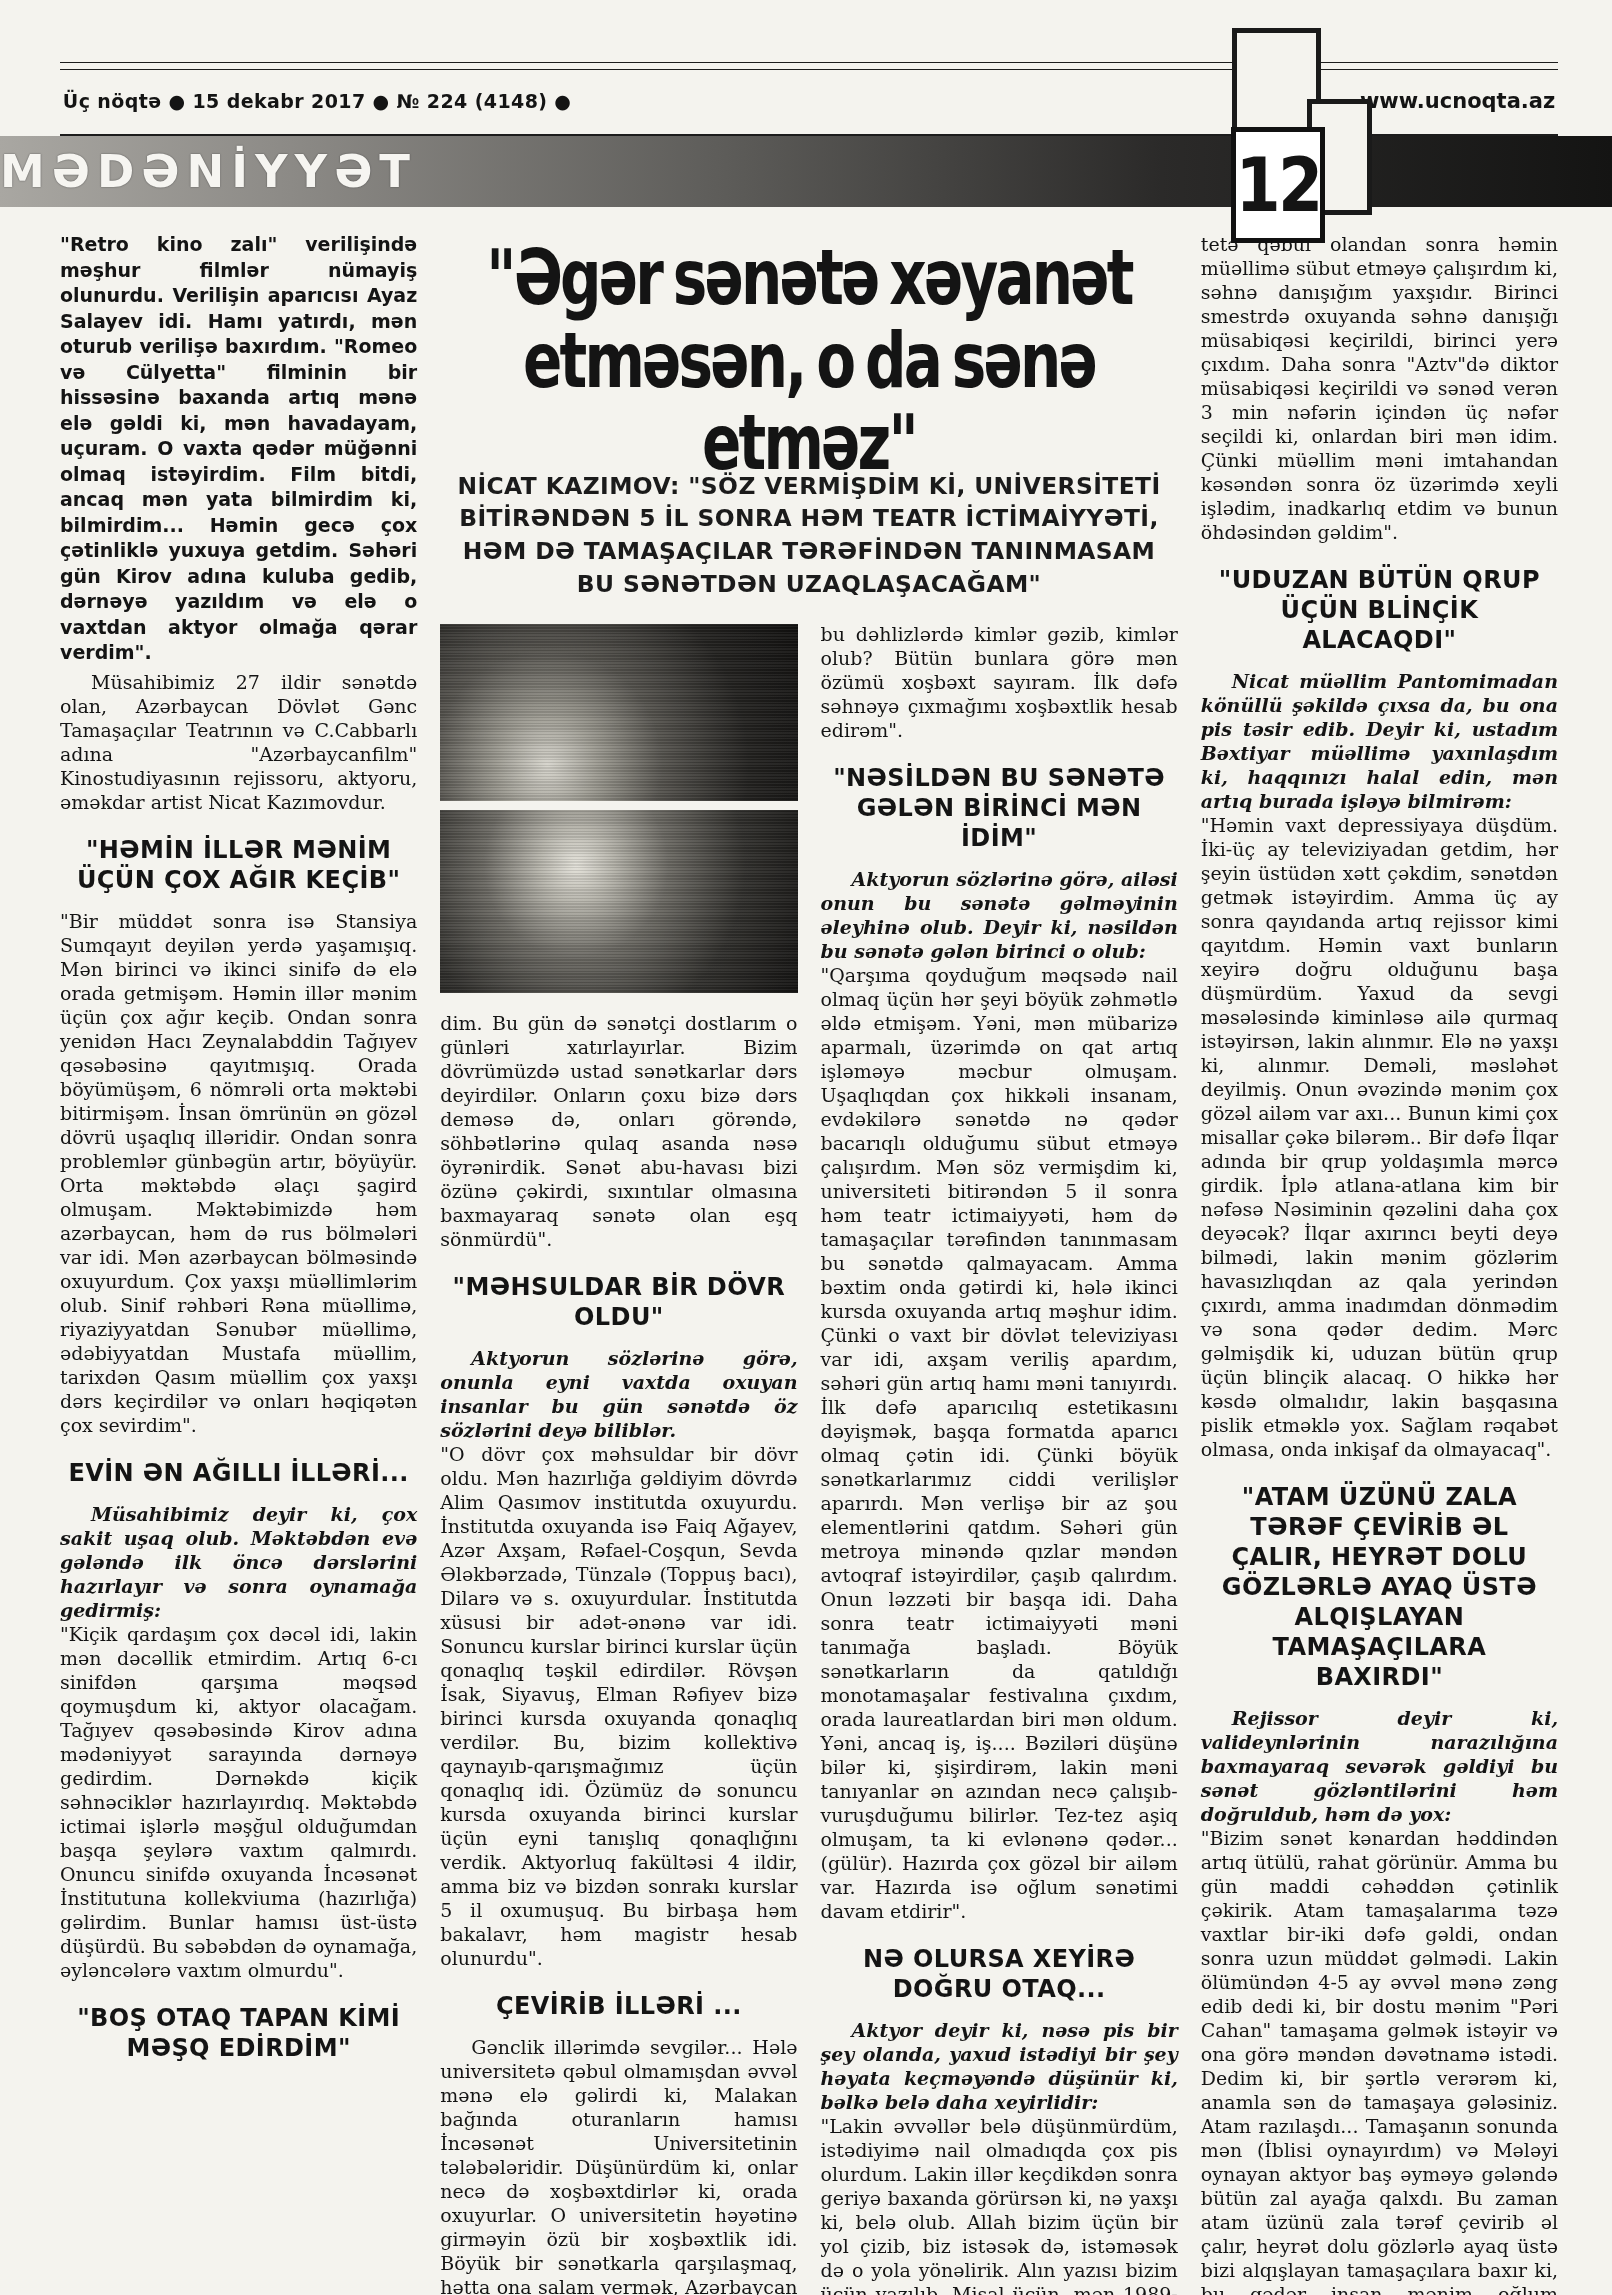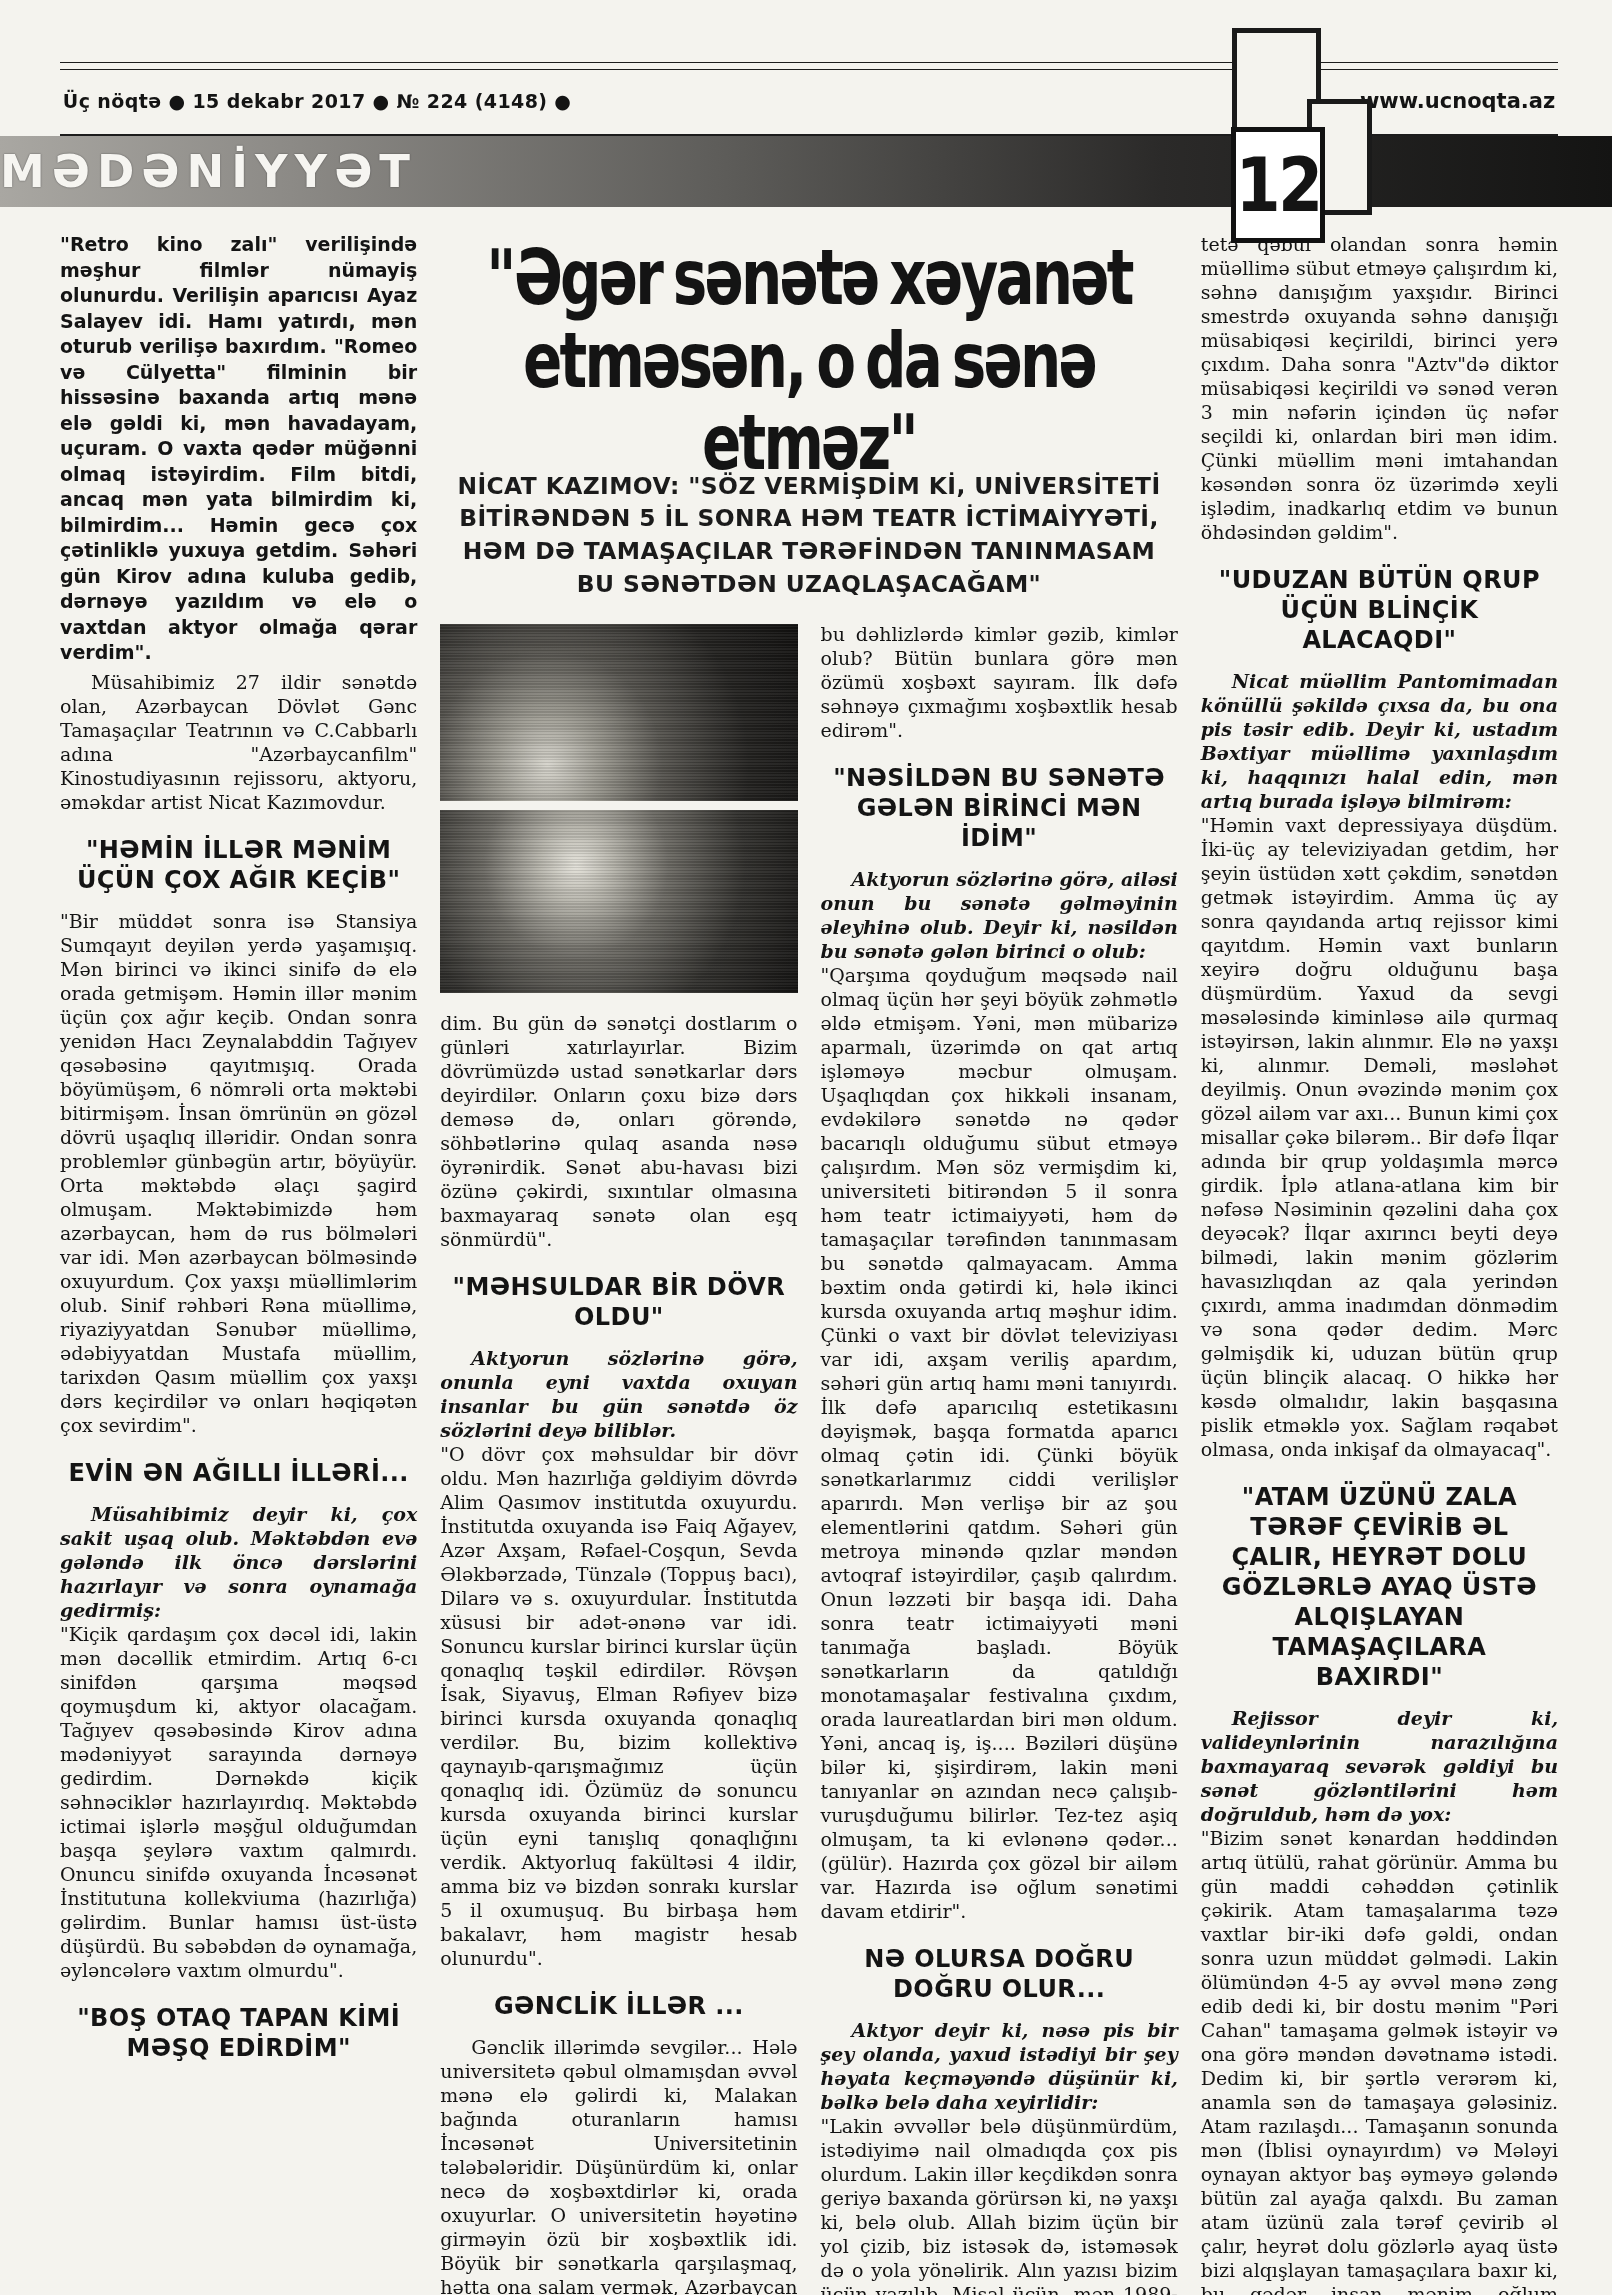--- a/index.html
+++ b/index.html
@@ -186,30 +186,30 @@
         <div>
           <div class="photo-stack">
             <div class="photo top"></div>
             <div class="photo bottom"></div>
           </div>
           <div>
               <p class="para cont">dim. Bu gün də sənətçi dostlarım o günləri xatırlayırlar. Bizim dövrümüzdə ustad sənətkarlar dərs deyirdilər. Onların çoxu bizə dərs deməsə də, onları görəndə, söhbətlərinə qulaq asanda nəsə öyrənirdik. Sənət abu-havası bizi özünə çəkirdi, sıxıntılar olmasına baxmayaraq sənətə olan eşq sönmürdü".</p>
               <p class="para subhead">"MƏHSULDAR BİR DÖVR OLDU"</p>
               <p class="para italic">Aktyorun sözlərinə görə, onunla eyni vaxtda oxuyan insanlar bu gün sənətdə öz sözlərini deyə biliblər.</p>
               <p class="para cont">"O dövr çox məhsuldar bir dövr oldu. Mən hazırlığa gəldiyim dövrdə Alim Qasımov institutda oxuyurdu. İnstitutda oxuyanda isə Faiq Ağayev, Azər Axşam, Rəfael-Coşqun, Sevda Ələkbərzadə, Tünzalə (Toppuş bacı), Dilarə və s. oxuyurdular. İnstitutda xüsusi bir adət-ənənə var idi. Sonuncu kurslar birinci kurslar üçün qonaqlıq təşkil edirdilər. Rövşən İsak, Siyavuş, Elman Rəfiyev bizə birinci kursda oxuyanda qonaqlıq verdilər. Bu, bizim kollektivə qaynayıb-qarışmağımız üçün qonaqlıq idi. Özümüz də sonuncu kursda oxuyanda birinci kurslar üçün eyni tanışlıq qonaqlığını verdik. Aktyorluq fakültəsi 4 ildir, amma biz və bizdən sonrakı kurslar 5 il oxumuşuq. Bu birbaşa həm bakalavr, həm magistr hesab olunurdu".</p>
-              <p class="para subhead">GƏNCLİK İLLƏR ...</p>
+              <p class="para subhead">ÇEVİRİB İLLƏRİ ...</p>
               <p class="para body">Gənclik illərimdə sevgilər... Hələ universitetə qəbul olmamışdan əvvəl mənə elə gəlirdi ki, Malakan bağında oturanların hamısı İncəsənət Universitetinin tələbələridir. Düşünürdüm ki, onlar necə də xoşbəxtdirlər ki, orada oxuyurlar. O universitetin həyətinə girməyin özü bir xoşbəxtlik idi. Böyük bir sənətkarla qarşılaşmaq, hətta ona salam vermək, Azərbaycan Dövlət Televiziyasına girib-çıxmağın özü belə bir xoşbəxtlik idi. Gənc Tamaşaçılar teatrına ilk dəfə dəvət ediləndə sevincimin həddi-hüdudu yox idi. Bir neçə il bundan əvvəl Akademik Milli Dram teatrında ilk dəfə tamaşa hazırlamağa başlamağım, böyük sənətkarların çıxdığı səhnəyə çıxmağım çox qürurverici idi. Lap elə bu kinostudiyanın özünü deyək. Baxmayaraq ki, qaranlıq dəhlizləri var, amma vaxtilə</p>
             </div>
         </div>
         <div>
             <p class="para cont">bu dəhlizlərdə kimlər gəzib, kimlər olub? Bütün bunlara görə mən özümü xoşbəxt sayıram. İlk dəfə səhnəyə çıxmağımı xoşbəxtlik hesab edirəm".</p>
             <p class="para subhead">"NƏSİLDƏN BU SƏNƏTƏ GƏLƏN BİRİNCİ MƏN İDİM"</p>
             <p class="para italic">Aktyorun sözlərinə görə, ailəsi onun bu sənətə gəlməyinin əleyhinə olub. Deyir ki, nəsildən bu sənətə gələn birinci o olub:</p>
             <p class="para cont">"Qarşıma qoyduğum məqsədə nail olmaq üçün hər şeyi böyük zəhmətlə əldə etmişəm. Yəni, mən mübarizə aparmalı, üzərimdə on qat artıq işləməyə məcbur olmuşam. Uşaqlıqdan çox hikkəli insanam, evdəkilərə sənətdə nə qədər bacarıqlı olduğumu sübut etməyə çalışırdım. Mən söz vermişdim ki, universiteti bitirəndən 5 il sonra həm teatr ictimaiyyəti, həm də tamaşaçılar tərəfindən tanınmasam bu sənətdə qalmayacam. Amma bəxtim onda gətirdi ki, hələ ikinci kursda oxuyanda artıq məşhur idim. Çünki o vaxt bir dövlət televiziyası var idi, axşam veriliş apardım, səhəri gün artıq hamı məni tanıyırdı. İlk dəfə aparıcılıq estetikasını dəyişmək, başqa formatda aparıcı olmaq çətin idi. Çünki böyük sənətkarlarımız ciddi verilişlər aparırdı. Mən verlişə bir az şou elementlərini qatdım. Səhəri gün metroya minəndə qızlar məndən avtoqraf istəyirdilər, çaşıb qalırdım. Onun ləzzəti bir başqa idi. Daha sonra teatr ictimaiyyəti məni tanımağa başladı. Böyük sənətkarların da qatıldığı monotamaşalar festivalına çıxdım, orada laureatlardan biri mən oldum. Yəni, ancaq iş, iş.... Bəziləri düşünə bilər ki, şişirdirəm, lakin məni tanıyanlar ən azından necə çalışıb-vuruşduğumu bilirlər. Tez-tez aşiq olmuşam, ta ki evlənənə qədər... (gülür). Hazırda çox gözəl bir ailəm var. Hazırda isə oğlum sənətimi davam etdirir".</p>
-            <p class="para subhead">NƏ OLURSA DOĞRU DOĞRU OLUR...</p>
+            <p class="para subhead">NƏ OLURSA XEYİRƏ DOĞRU OTAQ...</p>
             <p class="para italic">Aktyor deyir ki, nəsə pis bir şey olanda, yaxud istədiyi bir şey həyata keçməyəndə düşünür ki, bəlkə belə daha xeyirlidir:</p>
             <p class="para cont">"Lakin əvvəllər belə düşünmürdüm, istədiyimə nail olmadıqda çox pis olurdum. Lakin illər keçdikdən sonra geriyə baxanda görürsən ki, nə yaxşı ki, belə olub. Allah bizim üçün bir yol çizib, biz istəsək də, istəməsək də o yola yönəlirik. Alın yazısı bizim üçün yazılıb. Misal üçün, mən 1989-cu ildə Universitetə sənəd verəndə qəbul olmadım, depressiyaya düşdüm, hətta dəli olmaq dərəcəsinə çatdım. Sonarakı ildə isə aləm bir-birinə qarışdı deyə sənədlərimi instituta verə bilmədim. Amma 91-ci ildə elə şans yarandı ki, birdən-birə ən yüksək balla qəbul oldum. Əgər mən həmin il yox, əvvəlki illərdə qəbul olsaydım, sonrakı taleyim başqa cür ola, Əliabbas Qədirovun kursuna düşməyə bilərdim, Bəxtiyar Xanızadə ilə işləməyəcəkdim, Pantomima teatrının ilk aktyorlarından biri olmayacaqdım. Əgər mən birinci dəfə səndələrimi verəndə qəbul olsaydım öz üzərimdə bu qədər işləməyəcəkdim. İlk dəfə qəbul üçün sənəd verəndə səhnə danışığından 2 almışdım. Universi-</p>
           </div>
       </div>
     </div>
 
     <div class="colD">
       <div>
           <p class="para cont">tetə qəbul olandan sonra həmin müəllimə sübut etməyə çalışırdım ki, səhnə danışığım yaxşıdır. Birinci smestrdə oxuyanda səhnə danışığı müsabiqəsi keçirildi, birinci yerə çıxdım. Daha sonra "Aztv"də diktor müsabiqəsi keçirildi və sənəd verən 3 min nəfərin içindən üç nəfər seçildi ki, onlardan biri mən idim. Çünki müəllim məni imtahandan kəsəndən sonra öz üzərimdə xeyli işlədim, inadkarlıq etdim və bunun öhdəsindən gəldim".</p>
           <p class="para subhead">"UDUZAN BÜTÜN QRUP ÜÇÜN BLİNÇİK ALACAQDI"</p>

